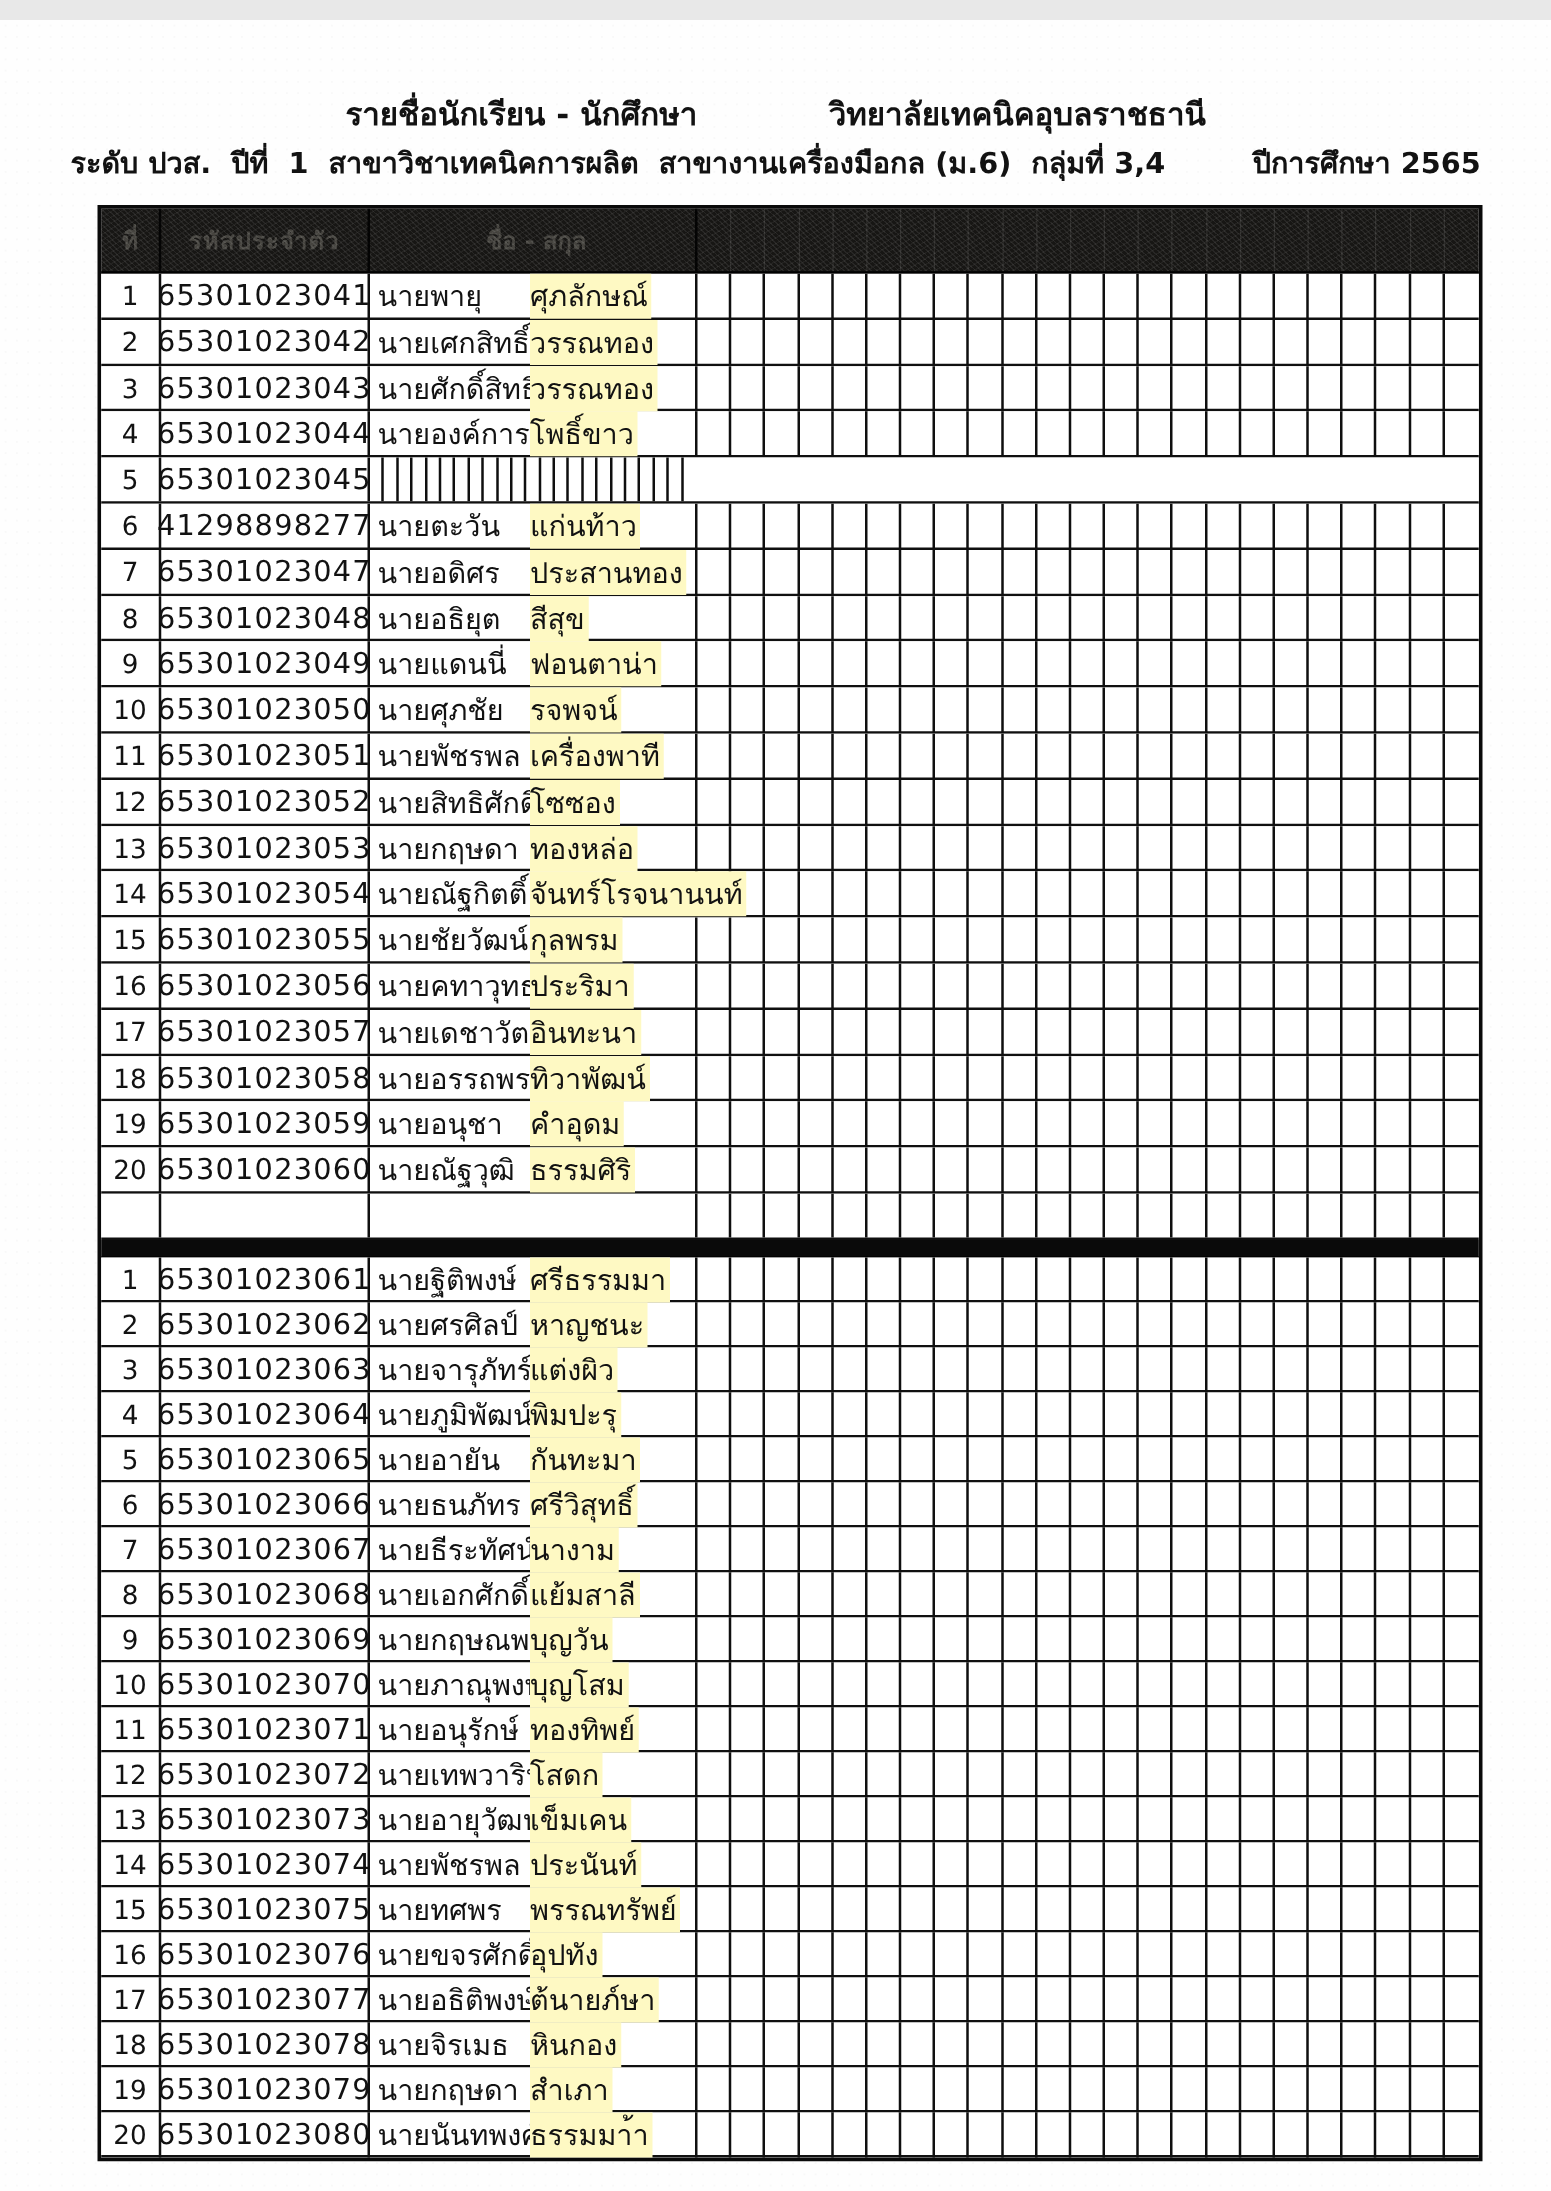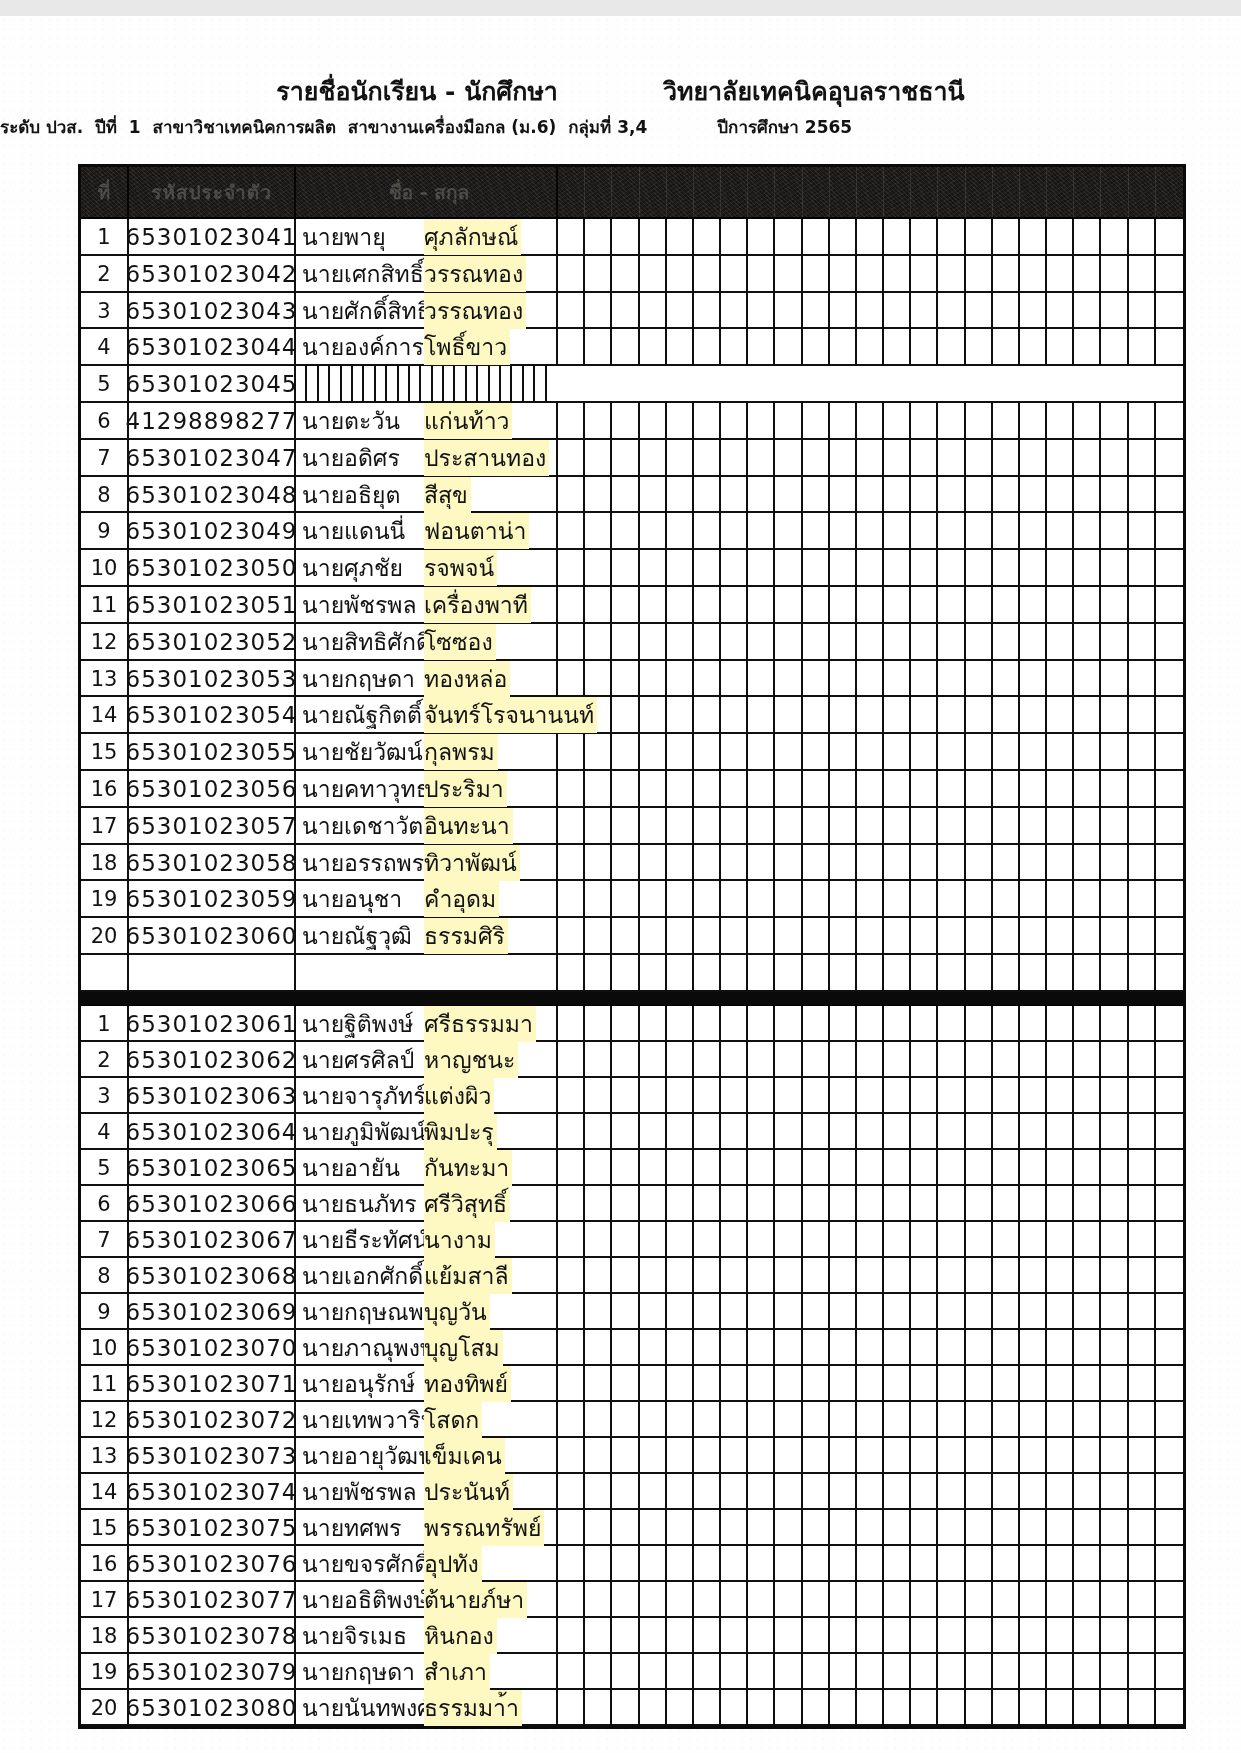--- a/index.html
+++ b/index.html
@@ -16,22 +16,22 @@
   }
   
   .doc-header{padding-top:60px;}
   .title-line{
     display:flex;justify-content:center;gap:105px;
     font-size:25px;font-weight:bold;line-height:1.3;
   }
   .title-line span{white-space:pre;}
   .subtitle-line{
     margin-top:8px;
-    display:flex;justify-content:flex-start;gap:70px;
-    font-size:17px;font-weight:bold;line-height:1.25;
+    display:flex;justify-content:center;gap:70px;
+    font-size:23px;font-weight:bold;line-height:1.25;
   }
   .subtitle-line span{white-space:pre;}
   
   .stable{
     position:absolute;left:78px;top:148px;width:1108px;
     border:3px solid #0a0a0a;
     box-sizing:border-box;
     background:#fff;
   }
   .trow{

